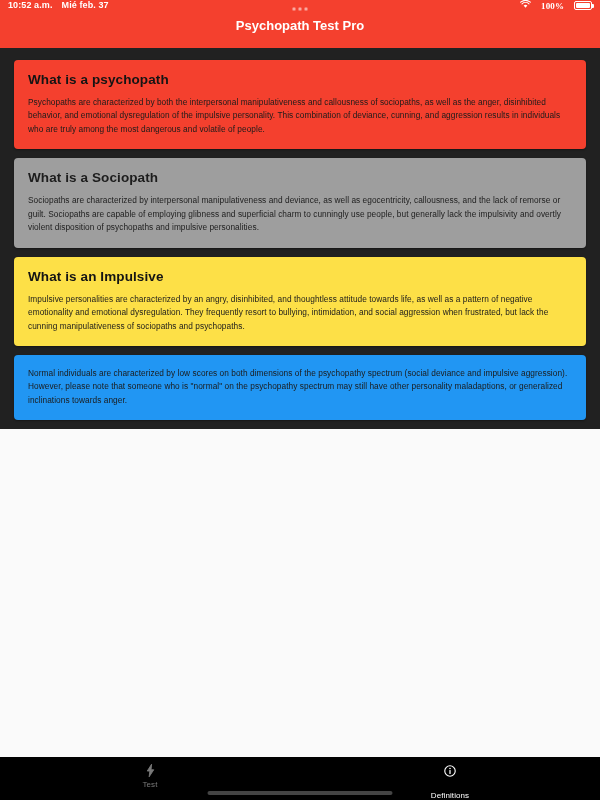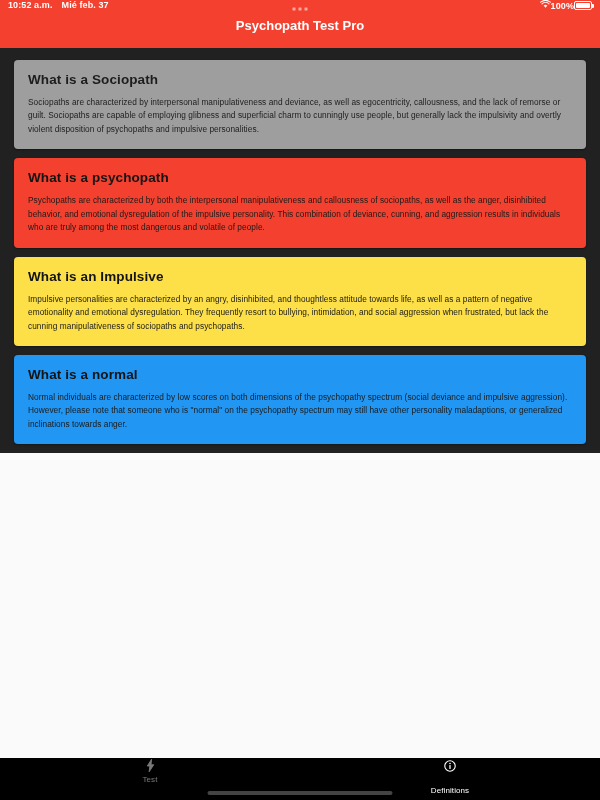--- a/index.html
+++ b/index.html
@@ -12,21 +12,21 @@
   #app { position:relative; width:600px; height:800px; display:flex; flex-direction:column; }
 
   
   .statusbar {
     height:18px; background:#F4402E; color:#ffffff;
     display:flex; align-items:flex-start; padding:0 8px;
     font-size:9px; font-weight:bold; letter-spacing:.1px;
     position:relative; flex:0 0 18px;
   }
   .sb-left { display:flex; align-items:center; gap:9px; }
-  .sb-right { margin-left:auto; display:flex; align-items:center; gap:0; }
+  .sb-right { margin-left:auto; display:flex; align-items:center; gap:10px;font-family:Liberation Serif, serif; }
   .sb-dots {
     position:absolute; left:50%; top:50%; transform:translate(-50%,-50%);
     display:flex; gap:3px;
   }
   .sb-dots i { width:3px; height:3px; background:rgba(255,255,255,.55); display:block; border-radius:.5px; }
   .wifi-ic { display:inline-block; line-height:1; font-size:10px; }
   .battery {
     width:18px; height:9px; border:1px solid #fff; border-radius:2px;
     position:relative; display:inline-block;
   }
@@ -67,21 +67,21 @@
   .filler { flex:1 1 auto; background:#fafafa; }
 
   
   .tabbar {
     flex:0 0 42px; background:#000;
     display:flex; align-items:flex-start; position:relative;
     border-top:1px solid #000;
   }
   .tab {
     width:50%; display:flex; flex-direction:column;
-    align-items:center; 
+    align-items:center; padding-top:6px;
     gap:3px; cursor:pointer;
   }
   .tab .ic { height:13px; display:flex; align-items:center; justify-content:center; }
   .tab .lbl { font-size:8px; letter-spacing:.1px; }
   .tab.inactive .lbl { color:#7a7a7a; }
   .tab.inactive svg { fill:#7a7a7a; stroke:#7a7a7a; }
   .tab.active .lbl { color:#ffffff;margin-top:11px; }
   .tab.active svg { fill:#ffffff; stroke:#ffffff; }
   .home-indicator {
     position:absolute; bottom:5px; left:50%; transform:translateX(-50%);
@@ -117,37 +117,36 @@
         </span>
     </div>
   </div>
 
   <div class="appbar">
     <span>Psychopath Test Pro</span>
   </div>
 
   <div class="content">
 
+    <div class="card" style="background:#F4402E">
+      <h2>What is a psychopath</h2>
+      <p>Psychopaths are characterized by both the interpersonal manipulativeness and callousness of sociopaths, as well as the anger, disinhibited behavior, and emotional dysregulation of the impulsive personality. This combination of deviance, cunning, and aggression results in individuals who are truly among the most dangerous and volatile of people.</p>
+    </div>
+
     <div class="card grey" style="background:#9E9E9E">
       <h2>What is a Sociopath</h2>
       <p>Sociopaths are characterized by interpersonal manipulativeness and deviance, as well as egocentricity, callousness, and the lack of remorse or guilt. Sociopaths are capable of employing glibness and superficial charm to cunningly use people, but generally lack the impulsivity and overtly violent disposition of psychopaths and impulsive personalities.</p>
-    </div>
-
-    <div class="card" style="background:#F4402E">
-      <h2>What is a psychopath</h2>
-      <p>Psychopaths are characterized by both the interpersonal manipulativeness and callousness of sociopaths, as well as the anger, disinhibited behavior, and emotional dysregulation of the impulsive personality. This combination of deviance, cunning, and aggression results in individuals who are truly among the most dangerous and volatile of people.</p>
     </div>
 
     <div class="card" style="background:#fde047">
       <h2>What is an Impulsive</h2>
       <p>Impulsive personalities are characterized by an angry, disinhibited, and thoughtless attitude towards life, as well as a pattern of negative emotionality and emotional dysregulation. They frequently resort to bullying, intimidation, and social aggression when frustrated, but lack the cunning manipulativeness of sociopaths and psychopaths.</p>
     </div>
 
     <div class="card" style="background:#2196F3">
-      <h2>What is a normal</h2>
       <p>Normal individuals are characterized by low scores on both dimensions of the psychopathy spectrum (social deviance and impulsive aggression). However, please note that someone who is "normal" on the psychopathy spectrum may still have other personality maladaptions, or generalized inclinations towards anger.</p>
     </div>
 
   </div>
 
   <div class="filler"></div>
 
   <div class="tabbar">
 
     <div class="tab inactive">

